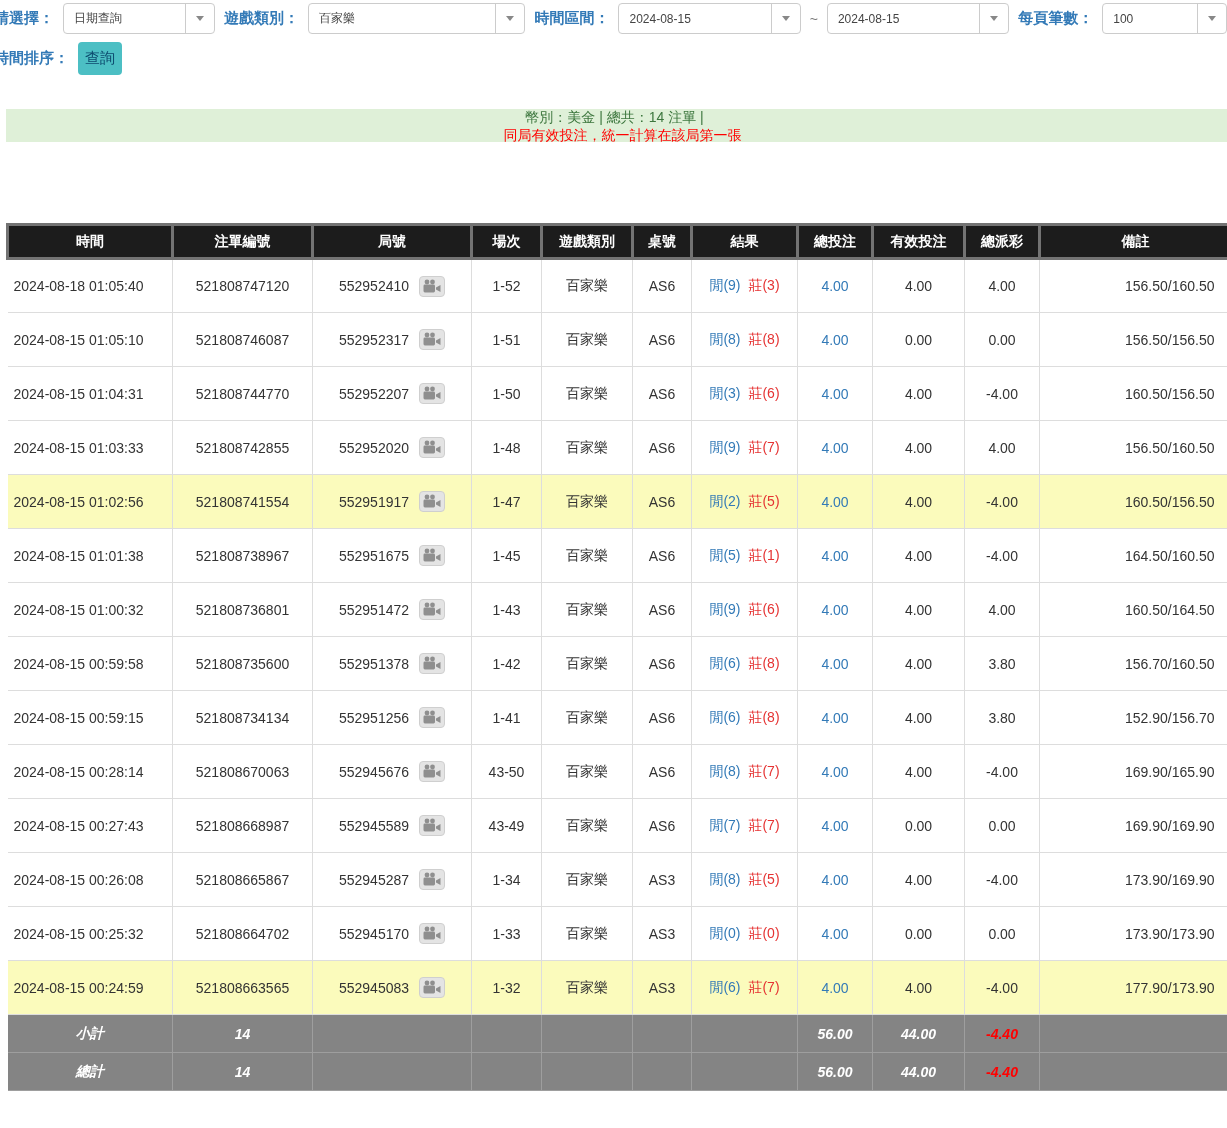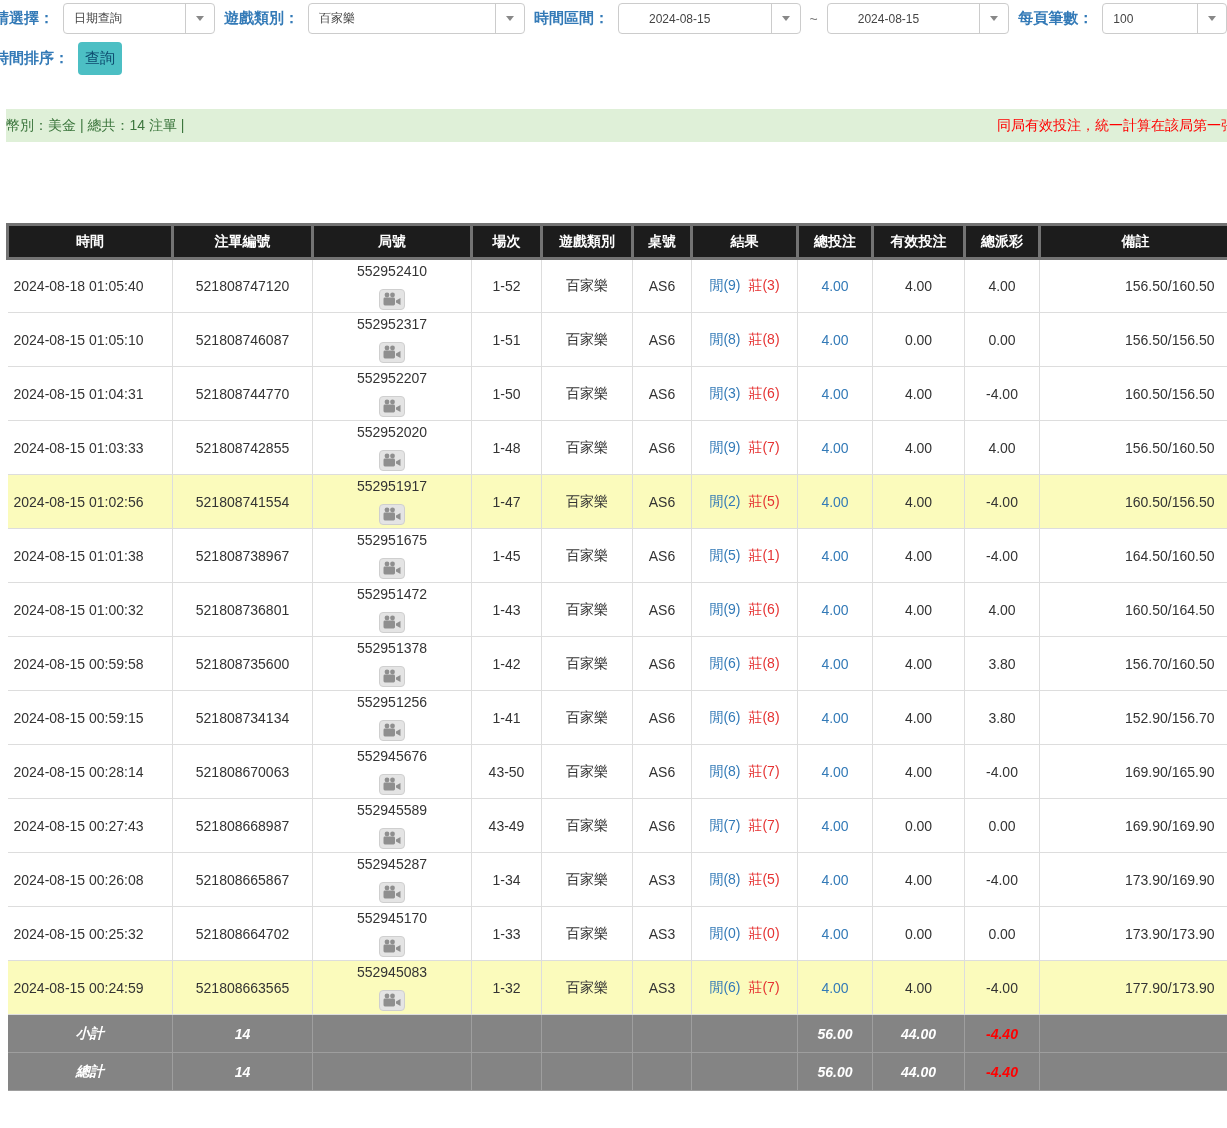--- a/index.html
+++ b/index.html
@@ -20,35 +20,35 @@
   }
   .dd-value { flex: 1; padding: 0 10px; white-space: nowrap; overflow: hidden; }
   .dd-caret {
     width: 29px; align-self: stretch; border-left: 1px solid #ccc;
     display: flex; align-items: center; justify-content: center; flex: none;
   }
   .caret-shape { width: 0; height: 0; border-left: 4px solid transparent;
     border-right: 4px solid transparent; border-top: 5px solid #888; }
   .w-query { width: 156px; }
   .w-game  { width: 223px; }
-  .w-date  { width: 187px; padding-left: 20px; }
+  .w-date  { width: 187px; }
   .w-size  { width: 128px; }
   .w-sort  { width: 206px; }
   .tilde { color: #777; font-size: 14px; }
   .btn-search {
     background: #4cbfc4; color: #0c4a6e; border: none; border-radius: 4px;
     width: 44px; height: 33px; font-size: 15px; cursor: pointer;
     font-family: "Liberation Sans", sans-serif;
   }
 
   
   .summary-bar {
     margin-top: 34px; margin-left: 6px; height: 33px; background: #dff0d8;
     display: flex; justify-content: space-between; align-items: center;
-    padding: 0 4px; font-size: 14px; white-space: nowrap; overflow: hidden;
+    padding: 0 4px; font-size: 14px; white-space: nowrap; overflow: hidden; flex-direction: column;
   }
   .summary-left  { color: #3c763d; margin-left: -4px; flex: none; }
   .summary-right { color: #ff0000; flex: none; margin-right: -12px; }
 
   
   table.records {
     margin-top: 81px; margin-left: 6px;
     width: 1227px; border-collapse: collapse; table-layout: fixed;
     font-size: 14px;
   }
@@ -58,21 +58,21 @@
   }
   .records tbody td {
     height: 54px; border: 1px solid #ddd; text-align: center;
     vertical-align: middle; background: #fff; color: #333;
   }
   .records tbody td:first-child { border-left: none; }
   .records tbody td:last-child  { border-right: none; }
   .c-time { text-align: left !important; padding-left: 6px; }
   .c-note { text-align: right !important; padding-right: 17px; }
   tr.hl td { background: #fbfbbc; }
-  .round-wrap { display: inline-flex; align-items: center; gap: 10px; flex-direction: column; }
+  .round-wrap { display: inline-flex; align-items: center; gap: 10px; }
   .vicon { display: inline-flex; cursor: pointer; }
   .player { color: #337ab7; }
   .banker { color: #e53333; margin-left: 4px; }
   .betlink { color: #337ab7; text-decoration: none; cursor: pointer; }
   td .neg, td.neg, .neg { color: #ff0000; }
 
   .records tfoot td {
     height: 38px; background: #848484; border: 1px solid #9e9e9e;
     color: #fff; font-weight: bold; text-align: center; vertical-align: middle; font-style: italic;
   }

